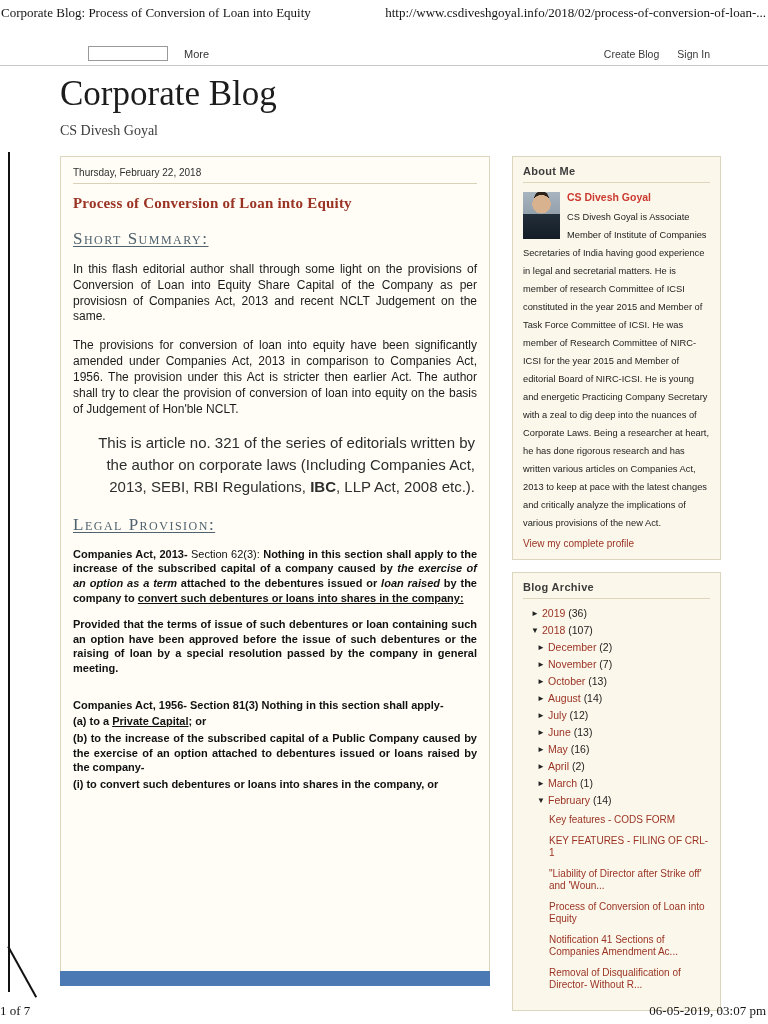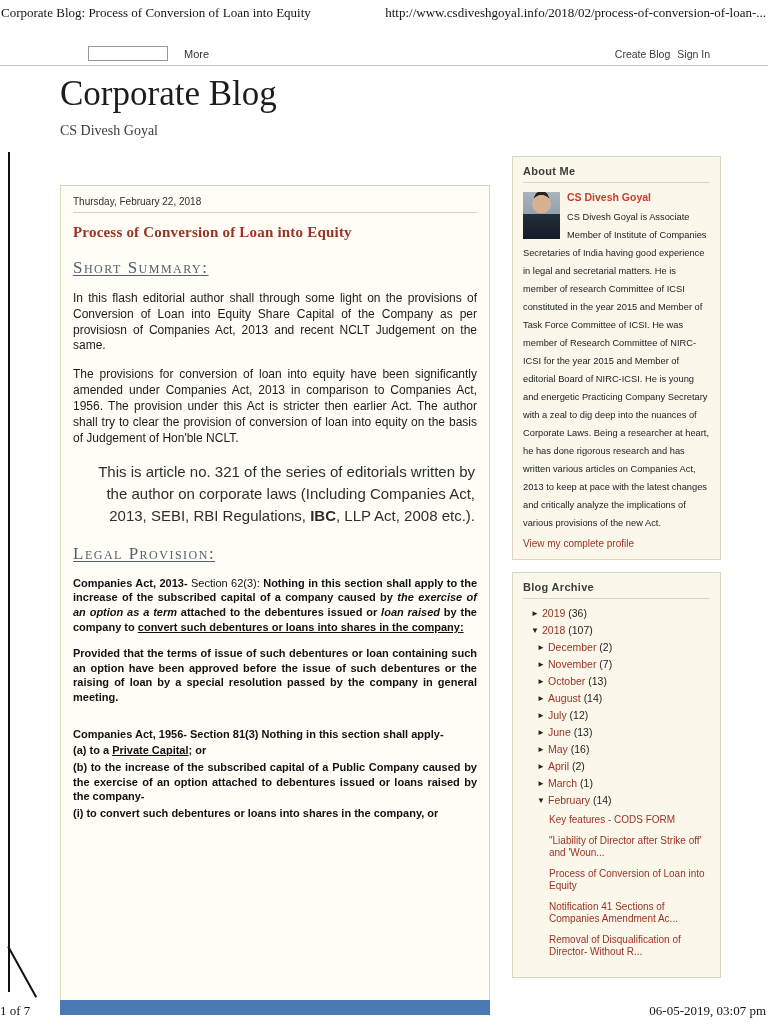--- a/index.html
+++ b/index.html
@@ -24,35 +24,35 @@
 
   
   .navbar {
     position:absolute; top:42px; left:0; width:768px; height:24px;
     display:flex; align-items:center;
     padding:0 58px 0 88px;
     border-bottom:1px solid #c8c8c8;
   }
   .nav-search { width:80px; height:15px; border:1px solid #999; background:#fff; font-size:10px; padding:0 3px; }
   .nav-more { margin-left:16px; font-size:11px; color:#333; cursor:pointer; }
-  .nav-right { margin-left:auto; display:flex; gap:7px; }
+  .nav-right { margin-left:auto; display:flex; gap:18px; }
   .nav-link { font-size:10.5px; color:#3a3a3a; cursor:pointer; }
 
   
   .masthead { position:absolute; top:74px; left:60px; }
   .blog-title { font-family:"Liberation Serif", serif; font-size:35px; color:#1c1c1c; cursor:pointer; }
   .blog-subtitle { margin-top:9px; font-family:"Liberation Serif", serif; font-size:14px; color:#3c3c3c; }
 
   
   .content { position:absolute; top:156px; left:60px; width:648px; display:flex; gap:22px; align-items:flex-start; }
 
   
   .post-box {
     width:430px; height:830px; flex:none; position:relative;
-    border:1px solid #ddd6bf; background:#fffdf6; padding:8px 12px 0;margin-top:29px;
+    border:1px solid #ddd6bf; background:#fffdf6; padding:8px 12px 0;
   }
   .post-date { font-size:10px; color:#2e2e2e; padding:2px 0 5px; border-bottom:1px solid #d9d2b8; }
   .post-title {
     margin-top:11px; font-family:"Liberation Serif", serif;
     font-size:15px; font-weight:700; color:#9a3324; letter-spacing:0.2px; cursor:pointer;
   }
   .post-heading { margin-top:17px; text-align:center; color:#2796ad; font-size:23px; line-height:1.22; }
   .heading-line3 { margin-top:13px; }
   .section-label {
     margin-top:17px; font-family:"Liberation Serif", serif; font-variant:small-caps;
@@ -199,20 +199,21 @@
       </div>
       <div class="archive-row month">
         <span class="arrow">►</span><a class="alink">March</a> <span class="count">(1)</span>
       </div>
       <div class="archive-row month">
         <span class="arrow">▼</span><a class="alink">February</a> <span class="count">(14)</span>
       </div>
 
       <div class="archive-posts">
         <a class="post-link">Key features - CODS FORM</a>
+        <a class="post-link">KEY FEATURES - FILING OF CRL- 1</a>
         <a class="post-link">"Liability of Director after Strike off' and 'Woun...</a>
         <a class="post-link">Process of Conversion of Loan into Equity</a>
         <a class="post-link">Notification 41 Sections of Companies Amendment Ac...</a>
         <a class="post-link">Removal of Disqualification of Director- Without R...</a>
 
       </div>
     </div>
 
   </div>
 </div>

